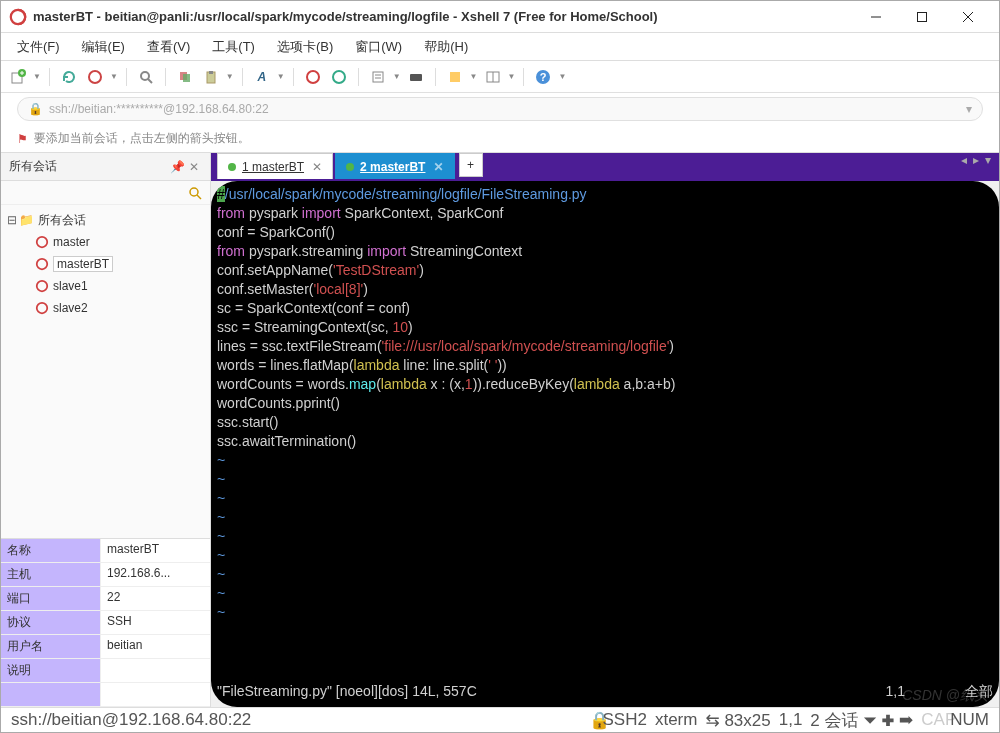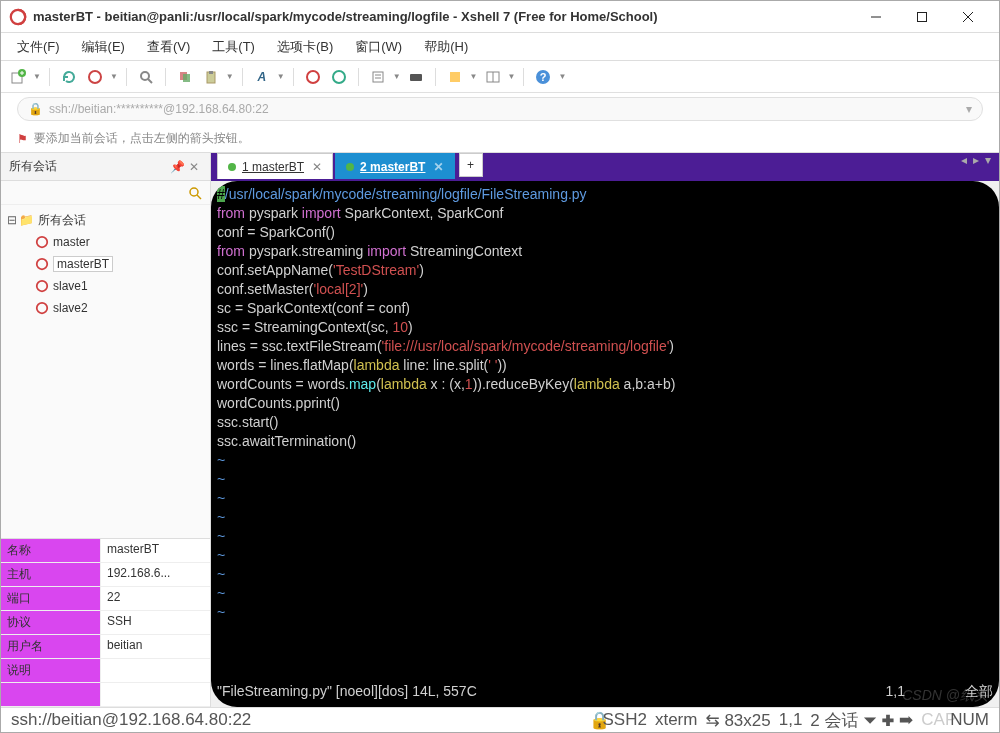--- a/index.html
+++ b/index.html
@@ -44,21 +44,21 @@
 .treeitem { display: flex; align-items: center; height: 22px; padding: 0 6px; font-size: 12px; }
 .treeitem.root { padding-left: 6px; }
 .treeitem.child { padding-left: 34px; }
 .treeitem.selected .lbl { background: #fff; border: 1px solid #ccc; padding: 0 3px; }
 .expander { width: 12px; color: #666; }
 .folder { color: #e8a33d; margin-right: 4px; }
 .swirl { width: 14px; height: 14px; margin-right: 4px; }
 
 .props { border-top: 1px solid #ddd; }
 .proprow { display: flex; height: 24px; font-size: 12px; border-bottom: 1px solid #eee; }
-.proprow .k { width: 100px; padding: 3px 6px; background: #d946ef; border-right: 1px solid #eee; }
+.proprow .k { width: 100px; padding: 3px 6px; background: #c4b5fd; border-right: 1px solid #eee; }
 .proprow .v { flex: 1; padding: 3px 6px; background: #fff; overflow: hidden; text-overflow: ellipsis; white-space: nowrap; }
 
 
 .content { flex: 1; display: flex; flex-direction: column; min-width: 0; }
 .tabbar { height: 28px; display: flex; align-items: flex-start; background: #4c1d95; padding-left: 6px; }
 .tab { height: 26px; display: flex; align-items: center; padding: 0 10px; font-size: 12px; border: 1px solid #ccc; border-bottom: none; background: #fff; margin-right: 2px; }
 .tab.active { background: #1d8fd1; border-color: #1d8fd1; color: #fff; font-weight: bold; }
 .dot { width: 8px; height: 8px; border-radius: 50%; margin-right: 6px; }
 .dot.g { background: #52b547; }
 .tabclose { margin-left: 8px; opacity: .6; }
@@ -343,21 +343,21 @@
           <span>▾</span>
         </div>
       </div>
 
       <div class="terminal">
         <div class="ln"><span class="cursor">#</span><span class="blu">/usr/local/spark/mycode/streaming/logfile/FileStreaming.py</span></div>
         <div class="ln"><span class="mag">from</span><span class="wht"> pyspark </span><span class="mag">import</span><span class="wht"> SparkContext, SparkConf</span></div>
         <div class="ln"><span class="wht">conf = SparkConf()</span></div>
         <div class="ln"><span class="mag">from</span><span class="wht"> pyspark.streaming </span><span class="mag">import</span><span class="wht"> StreamingContext</span></div>
         <div class="ln"><span class="wht">conf.setAppName(</span><span class="red">'TestDStream'</span><span class="wht">)</span></div>
-        <div class="ln"><span class="wht">conf.setMaster(</span><span class="red">'local[2]'</span><span class="wht">)</span></div>
+        <div class="ln"><span class="wht">conf.setMaster(</span><span class="red">'local[8]'</span><span class="wht">)</span></div>
         <div class="ln"><span class="wht">sc = SparkContext(conf = conf)</span></div>
         <div class="ln"><span class="wht">ssc = StreamingContext(sc, </span><span class="red">10</span><span class="wht">)</span></div>
         <div class="ln"><span class="wht">lines = ssc.textFileStream(</span><span class="red">'file:///usr/local/spark/mycode/streaming/logfile'</span><span class="wht">)</span></div>
         <div class="ln"><span class="wht">words = lines.flatMap(</span><span class="ylw">lambda</span><span class="wht"> line: line.split(</span><span class="red">' '</span><span class="wht">))</span></div>
         <div class="ln"><span class="wht">wordCounts = words.</span><span class="cyan">map</span><span class="wht">(</span><span class="ylw">lambda</span><span class="wht"> x : (x,</span><span class="red">1</span><span class="wht">)).reduceByKey(</span><span class="ylw">lambda</span><span class="wht"> a,b:a+b)</span></div>
         <div class="ln"><span class="wht">wordCounts.pprint()</span></div>
         <div class="ln"><span class="wht">ssc.start()</span></div>
         <div class="ln"><span class="wht">ssc.awaitTermination()</span></div>
         <div class="ln tilde">~</div>
           <div class="ln tilde">~</div>

